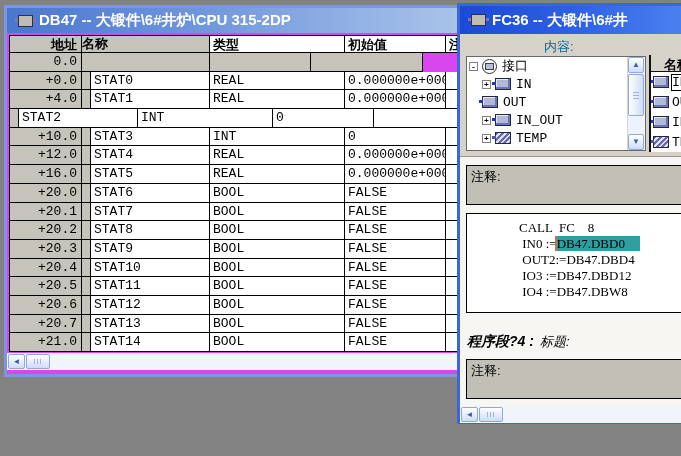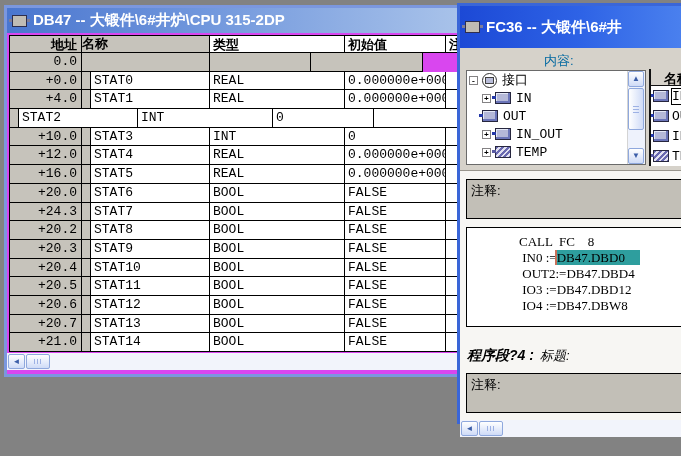--- a/index.html
+++ b/index.html
@@ -3,24 +3,24 @@
 <meta charset="utf-8">
 <style>
   html,body{margin:0;padding:0;}
   body{width:681px;height:456px;overflow:hidden;background:#828282;position:relative;
        font-family:"Liberation Sans",sans-serif;}
 
   
   .win{position:absolute;box-sizing:border-box;}
   .left-win{left:4px;top:5px;width:460px;height:372px;border:3px solid #7b97de;background:#d4d0c8;z-index:1;}
   .right-win{left:457px;top:3px;width:227px;height:421px;border:3px solid #3a66d8;background:#d6d2ca;z-index:2;}
-  .titlebar{display:flex;align-items:center;gap:6px;padding-left:5px;color:#fff;
+  .titlebar{display:flex;align-items:center;gap:6px;padding-left:11px;color:#fff;
             font-weight:bold;font-size:15px;white-space:nowrap;overflow:hidden;}
   .left-win .titlebar{height:25px;background:linear-gradient(90deg,#4a76cf,#7298dd 45%,#a9c3ea);}
-  .right-win .titlebar{height:42px;background:linear-gradient(90deg,#1c49d6,#2e63e6 55%,#4a80ee);}
+  .right-win .titlebar{height:28px;background:linear-gradient(90deg,#1c49d6,#2e63e6 55%,#4a80ee);}
   .win-icon{width:13px;height:10px;background:#c0bcb4;border:1px solid #2e2e4e;position:relative;flex:0 0 auto;}
   .win-icon::before,.win-icon::after{content:"";position:absolute;top:3px;width:3px;height:3px;background:#7d7d99;}
   .win-icon::before{left:-4px;}
   .win-icon::after{right:-4px;}
 
   
   .lw-body{position:relative;height:341px;overflow:hidden;background:#d946ef;}
   .db-table{position:absolute;left:2px;top:2px;width:552px;border-left:1px solid #000;border-top:1px solid #000;}
   .trow{display:flex;height:18.7px;}
   .hrow{height:17px;}
@@ -190,21 +190,21 @@
         <div class="trow">
         <div class="cell c-addr">+20.0</div>
         <div class="cell c-name">
             <div class="name-in">STAT6</div>
           </div>
         <div class="cell c-type">BOOL</div>
         <div class="cell c-init">FALSE</div>
         <div class="cell c-note"></div>
       </div>
         <div class="trow">
-        <div class="cell c-addr">+24.3</div>
+        <div class="cell c-addr">+20.1</div>
         <div class="cell c-name">
             <div class="name-in">STAT7</div>
           </div>
         <div class="cell c-type">BOOL</div>
         <div class="cell c-init">FALSE</div>
         <div class="cell c-note"></div>
       </div>
         <div class="trow">
         <div class="cell c-addr">+20.2</div>
         <div class="cell c-name">

